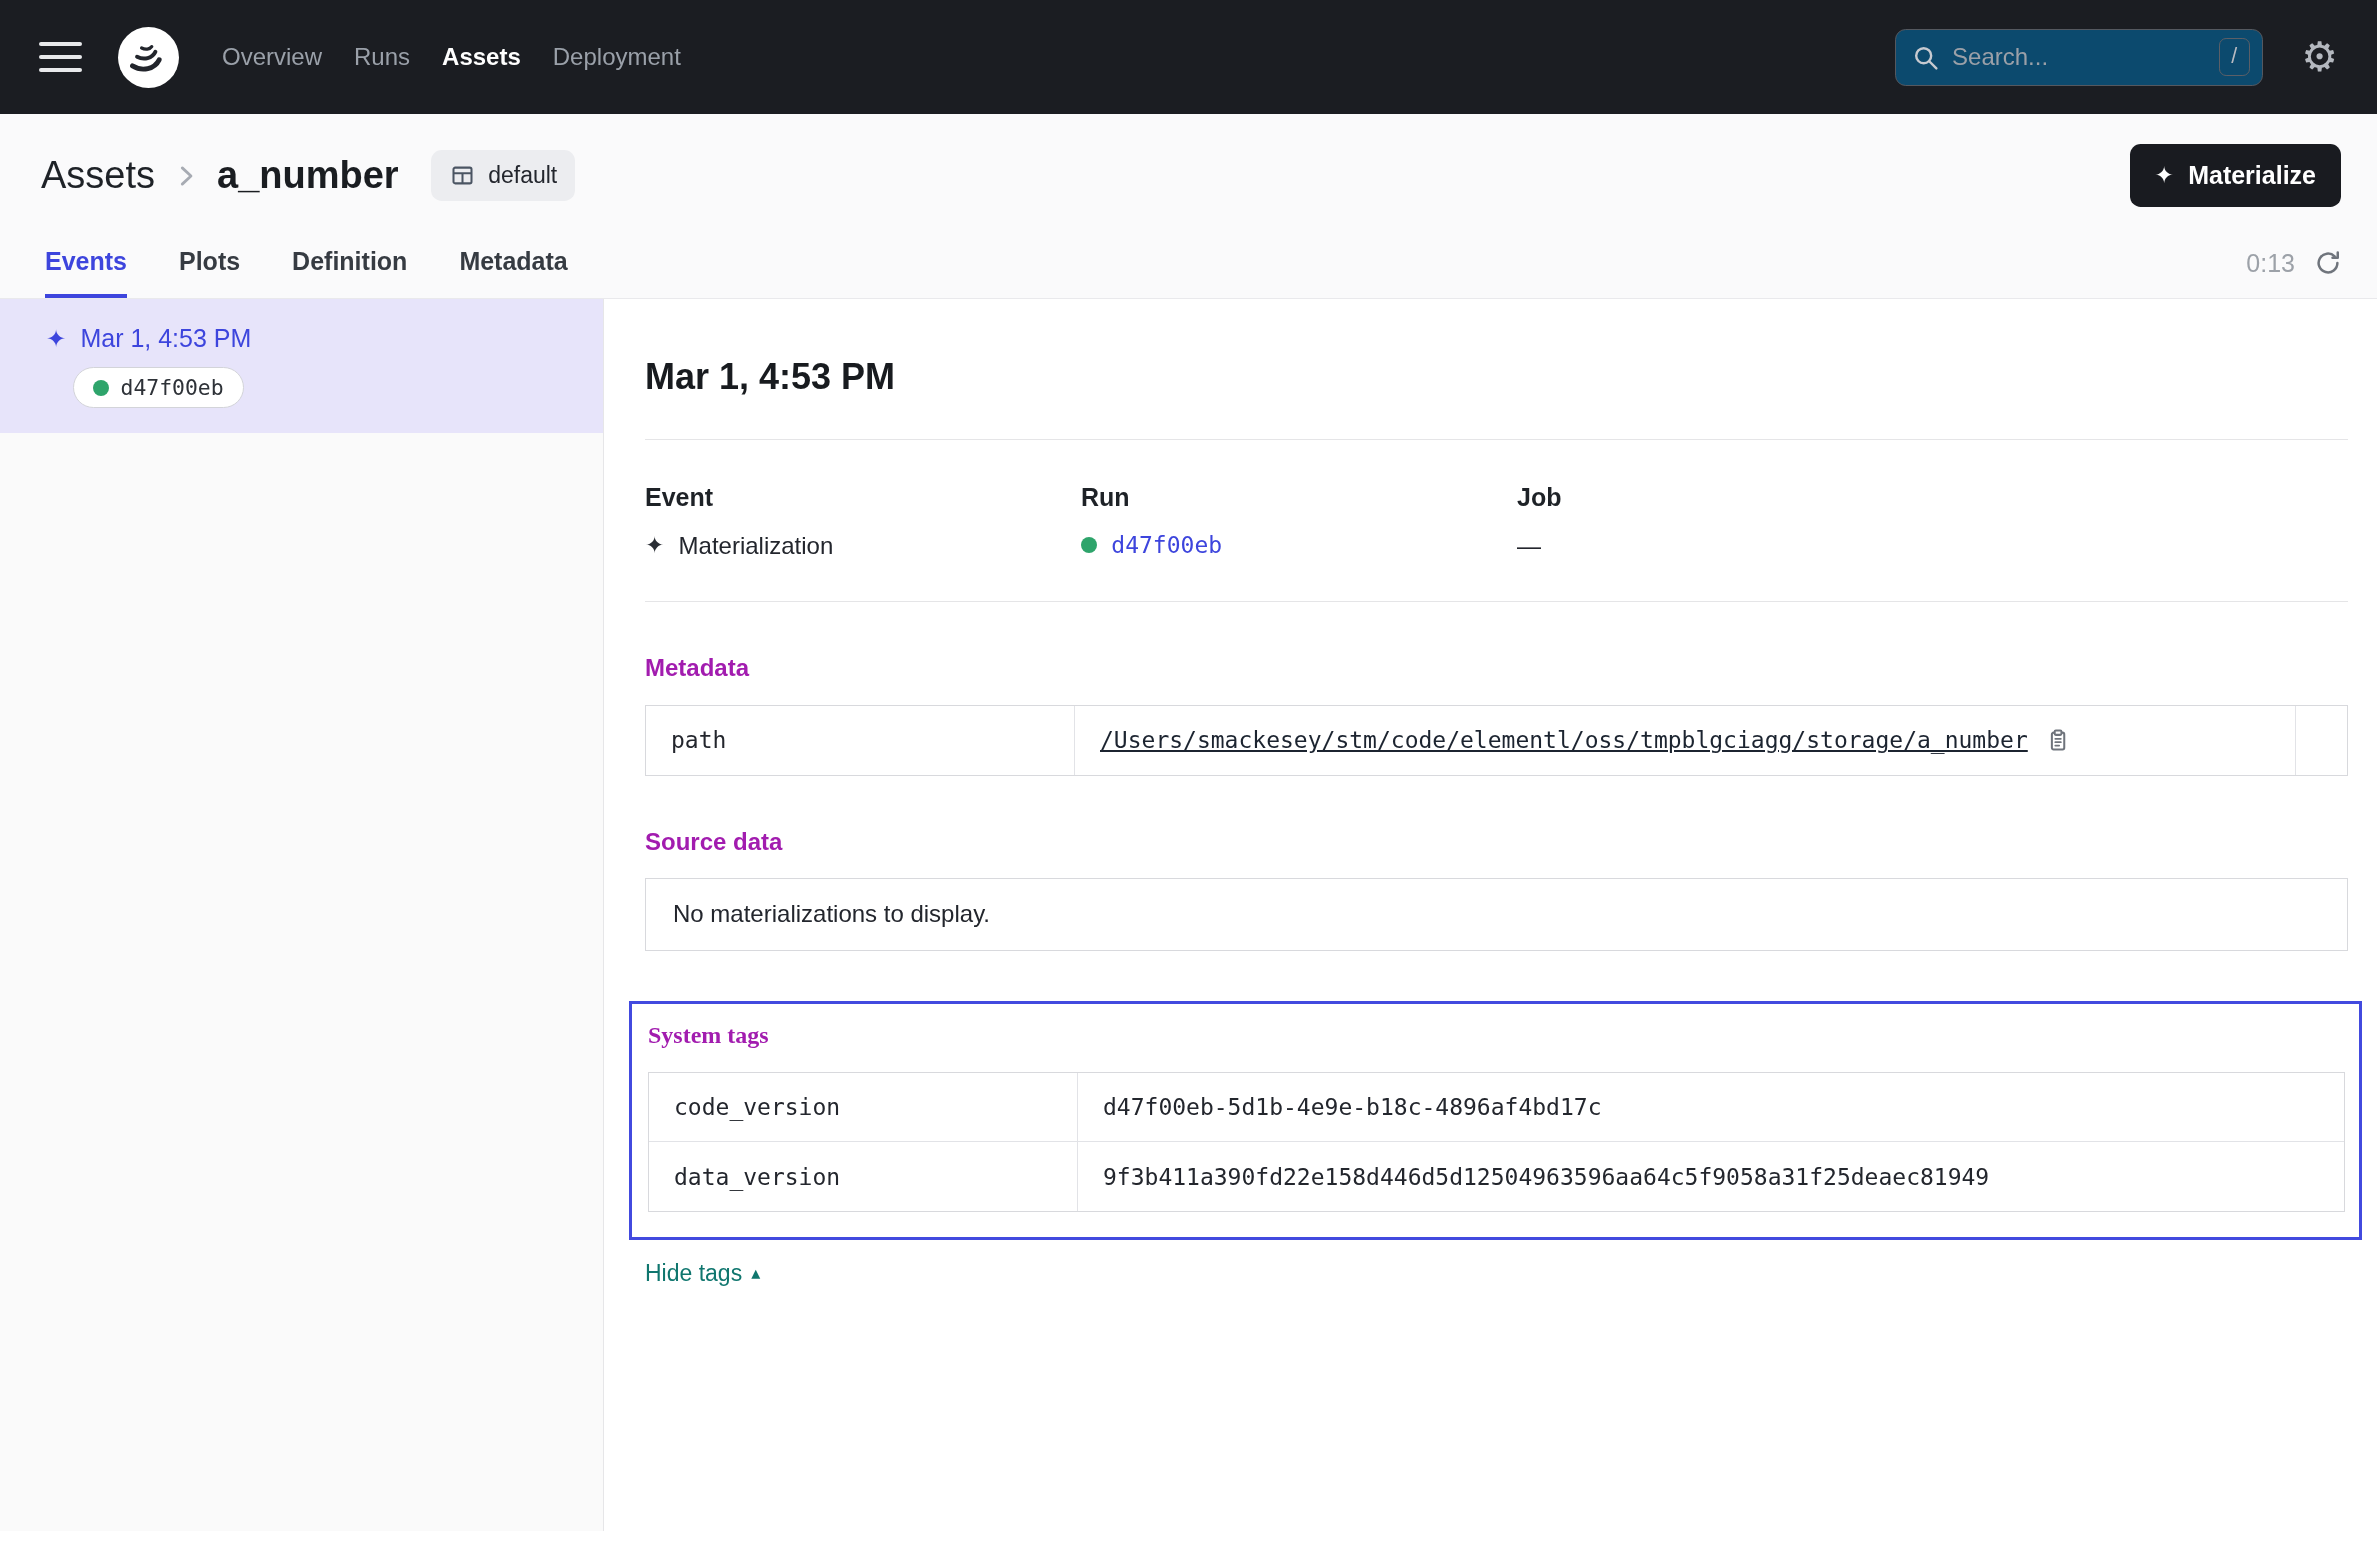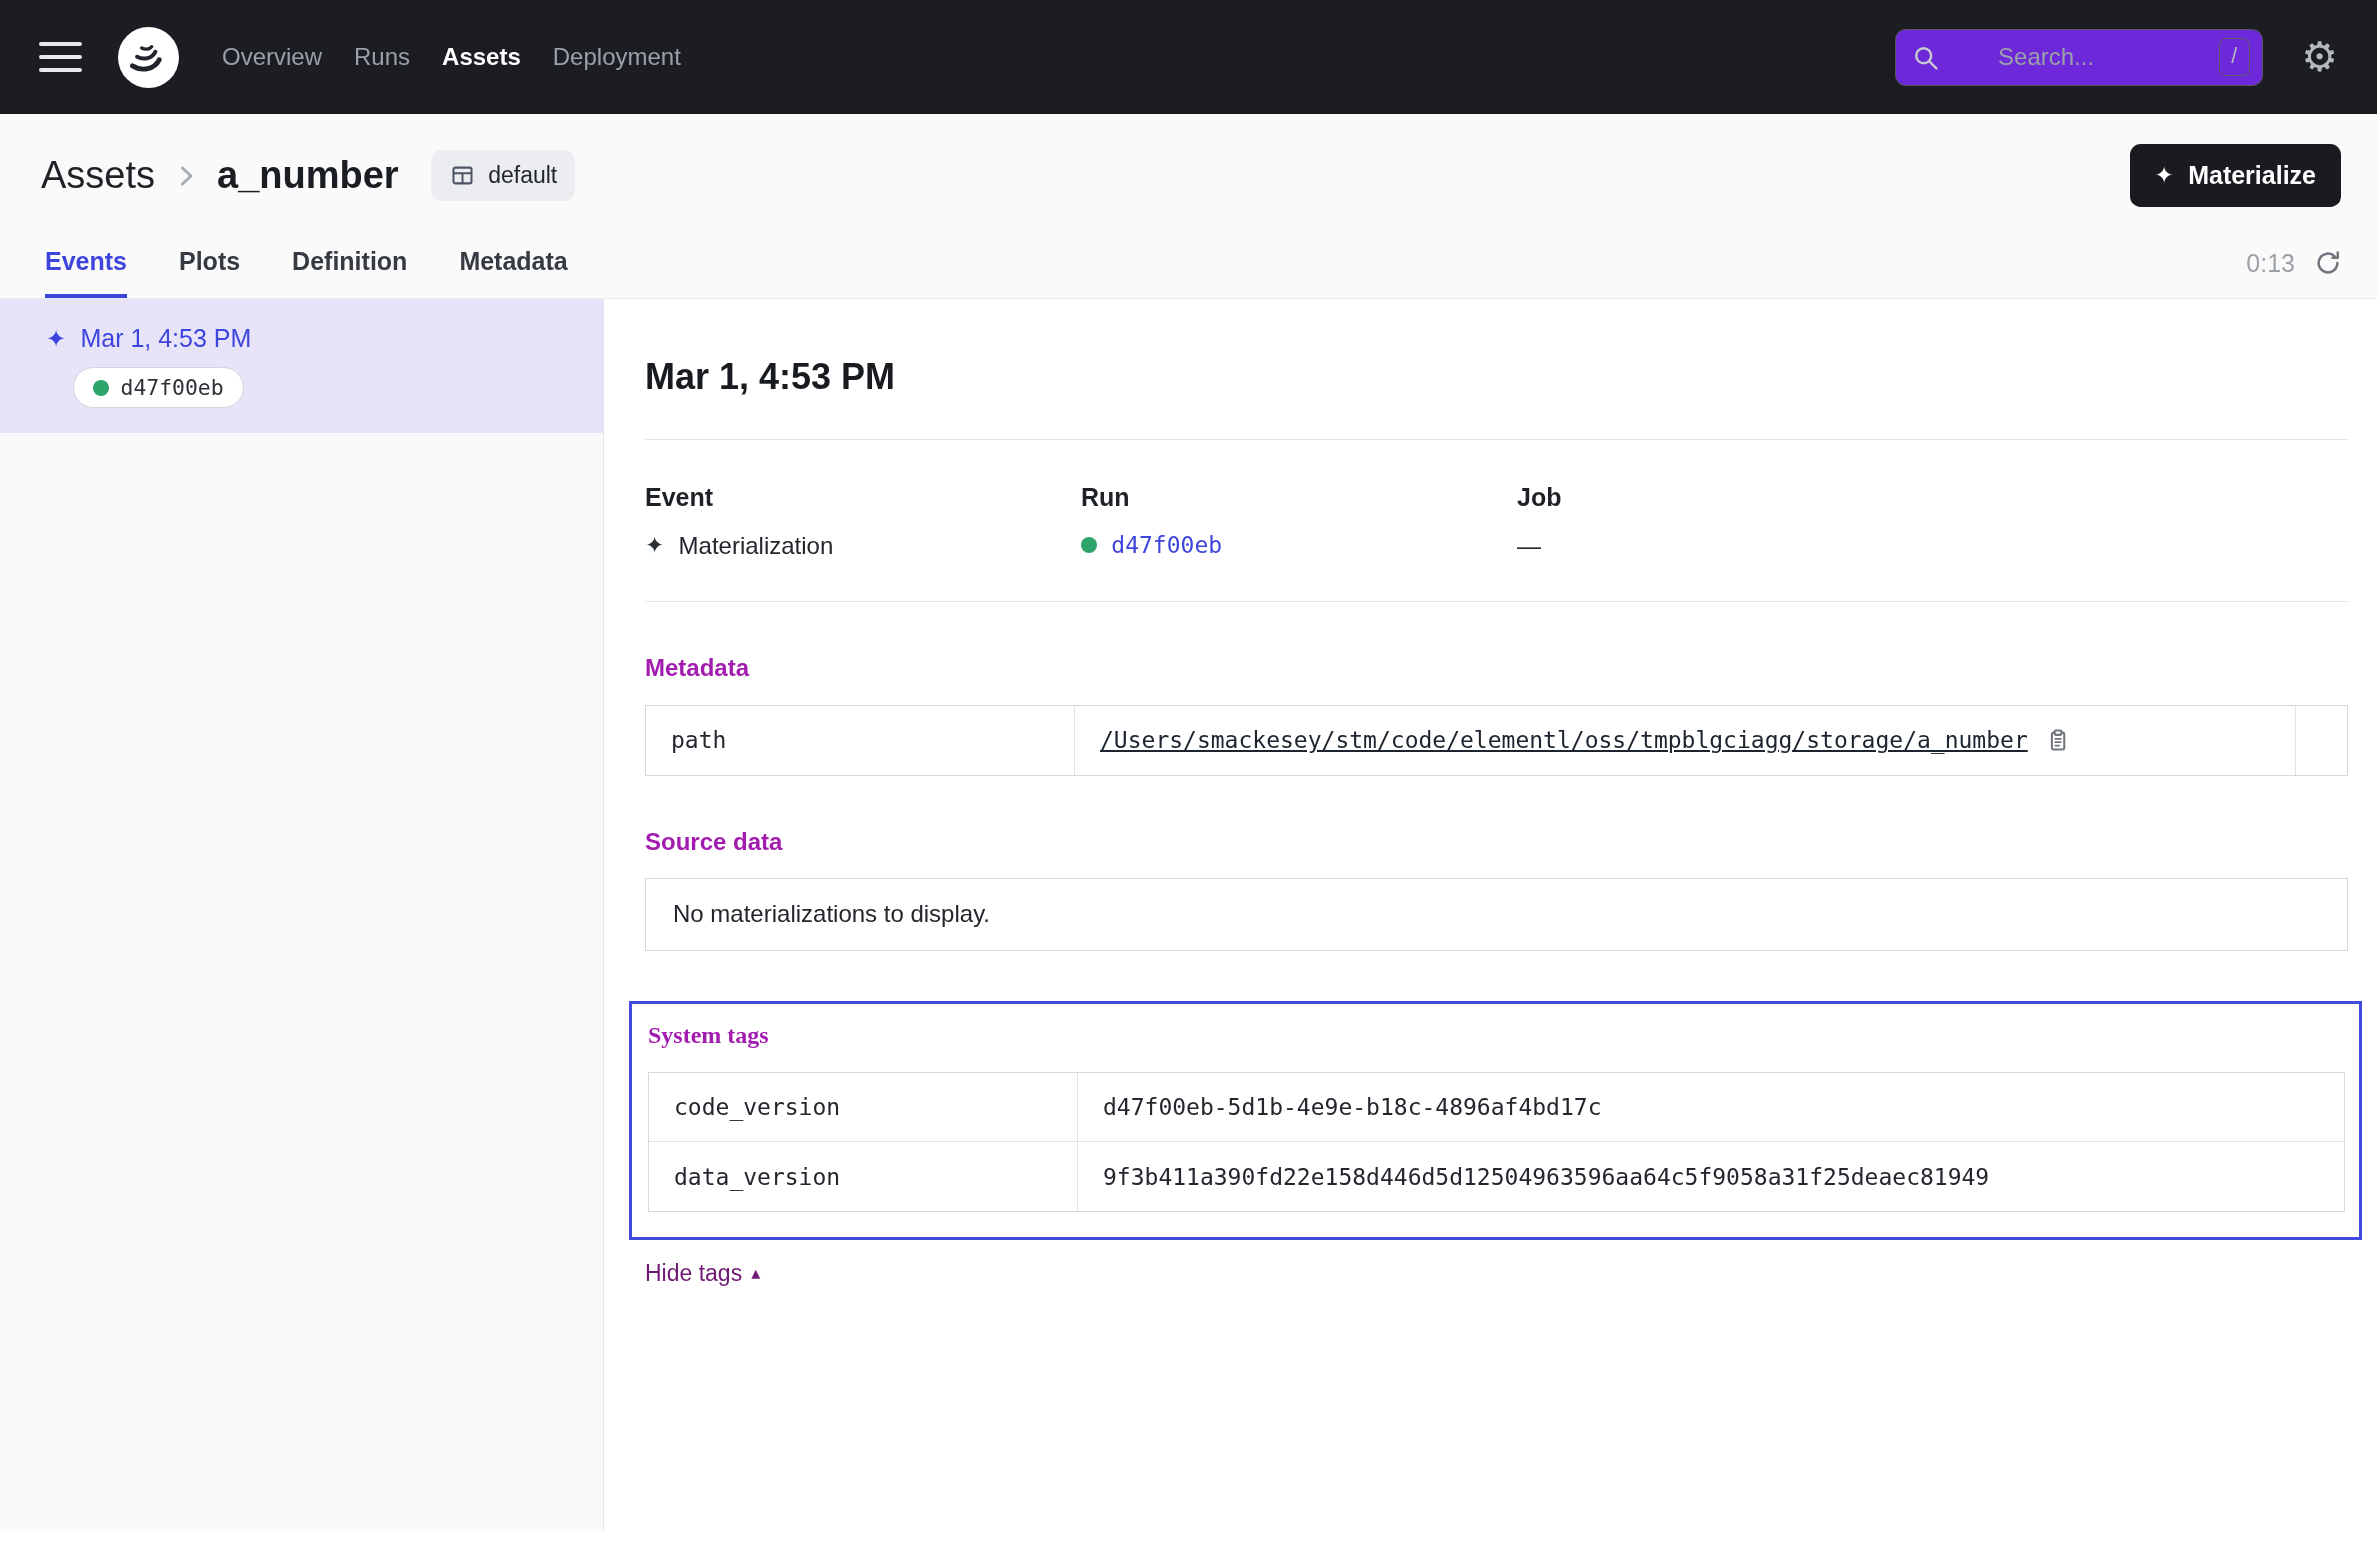--- a/index.html
+++ b/index.html
@@ -21,23 +21,22 @@
   .hamburger { width:43px; display:flex; flex-direction:column; gap:9px; cursor:pointer; }
   .hamburger span { display:block; height:4px; border-radius:2.7px; background:#E8E9EB; }
   .logo { width:61px; height:61px; margin-left:36px; flex:0 0 auto; }
   .nav-links { display:flex; align-items:center; gap:32px; margin-left:43px; }
   .nav-item { color:#9AA0A9; font-size:24px; cursor:pointer; }
   .nav-item.active { color:#FFFFFF; font-weight:700; }
   .nav-right { margin-left:auto; display:flex; align-items:center; gap:38px; }
   .searchbox {
     display:flex; align-items:center;
     width:368px; height:57px;
-    background:#6d28d9; border:1.3px solid #55585F; border-radius:10.7px;
+    background:#0c4a6e; border:1.3px solid #55585F; border-radius:10.7px;
     padding:0 12.5px 0 14.3px;
-    gap:46px;
   }
   .searchbox .s-icon { color:#C7CAD0; display:flex; }
   .searchbox input {
     flex:1; min-width:0; margin-left:12.5px;
     background:transparent; border:0; outline:none;
     color:#E7E8EA; font-size:24px; font-family:"Liberation Sans",sans-serif;
   }
   .searchbox input::placeholder { color:#9BA0A8; }
   .slash-badge {
     border:1.3px solid #5C5F67; border-radius:7.1px;
@@ -122,21 +121,21 @@
   .source-box { margin-top:21.4px; border:0.9px solid #D8D9DD; padding:21.4px 27px; font-size:24px; color:#23262D; }
 
   .highlight-box {
     margin:50px -14.3px 0 -16px;
     border:3.1px solid #424ADF;
     padding:18px 14.3px 25px 16px;
   }
   .highlight-box .section-heading { margin-top:0;font-family:Liberation Serif, serif; }
   .hide-tags {
     margin-top:19.6px; display:inline-flex; align-items:center; gap:9px;
-    color:#701a75; font-size:23px; cursor:pointer;
+    color:#0f766e; font-size:23px; cursor:pointer;
   }
   .caret { font-family:"DejaVu Sans", sans-serif; font-size:18px; line-height:1; }
 </style>
 </head>
 <body>
 
 <div class="navbar">
   <div class="hamburger">
     <span></span>
       <span></span>

